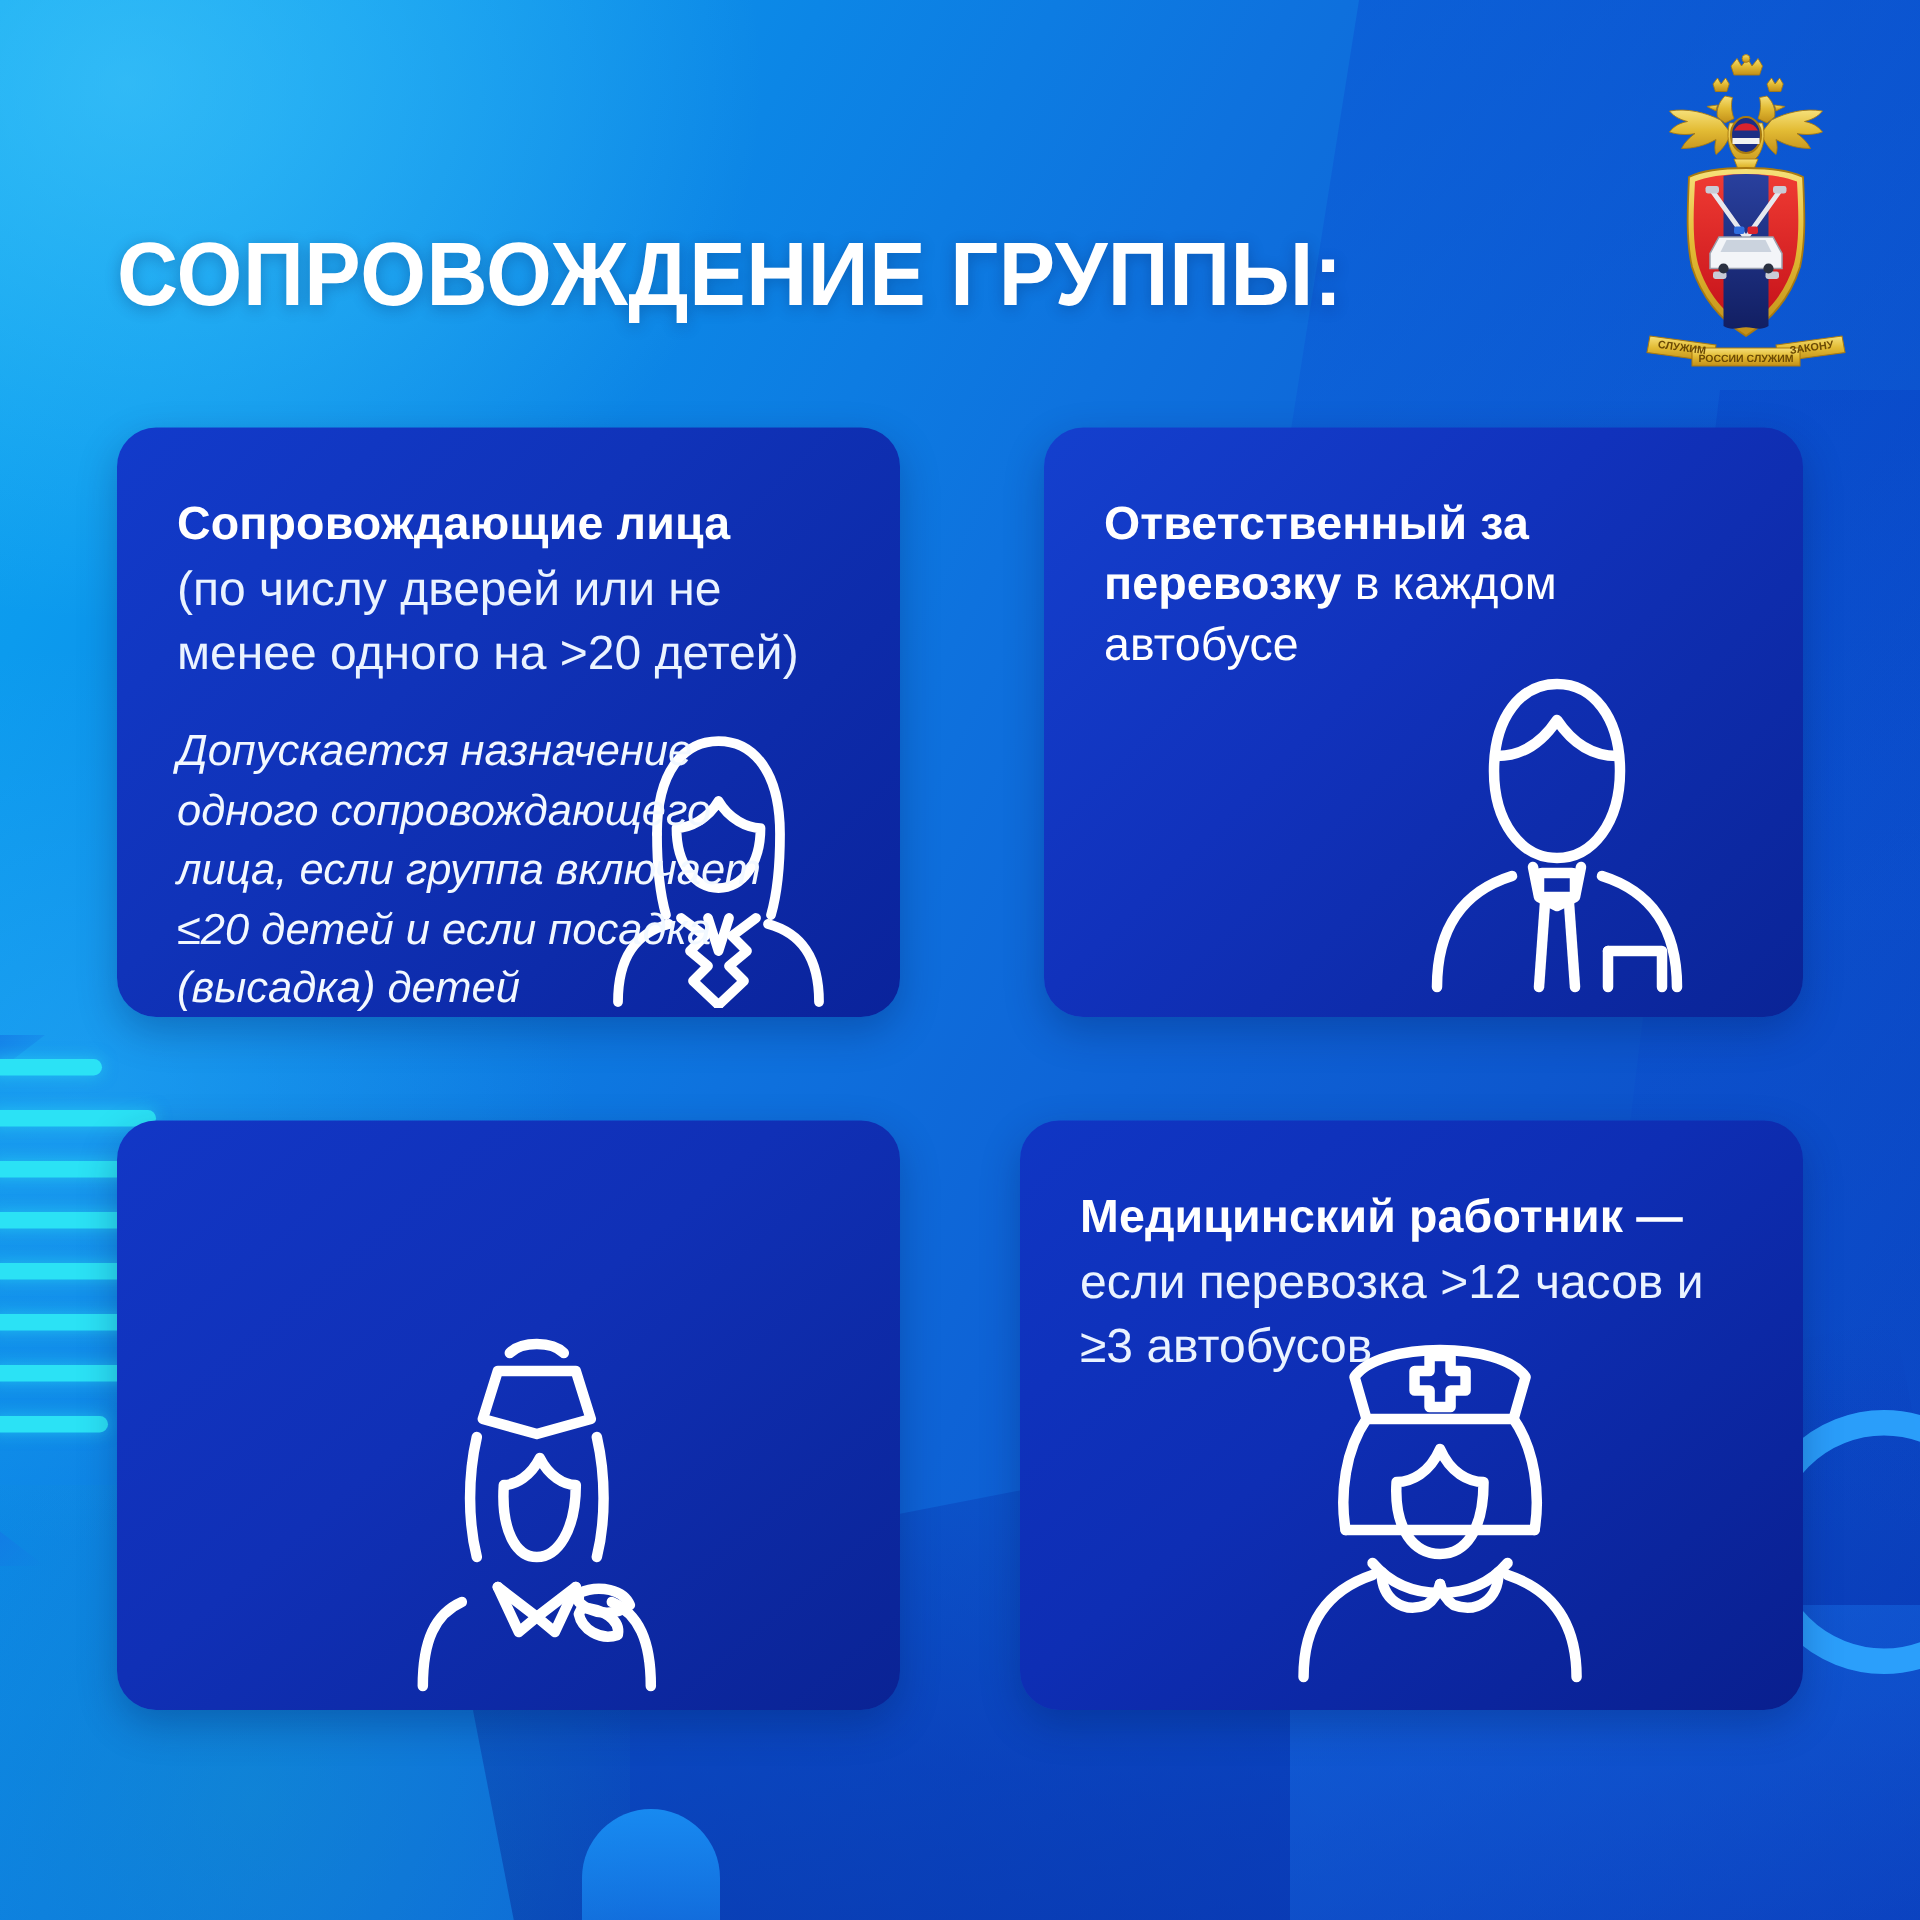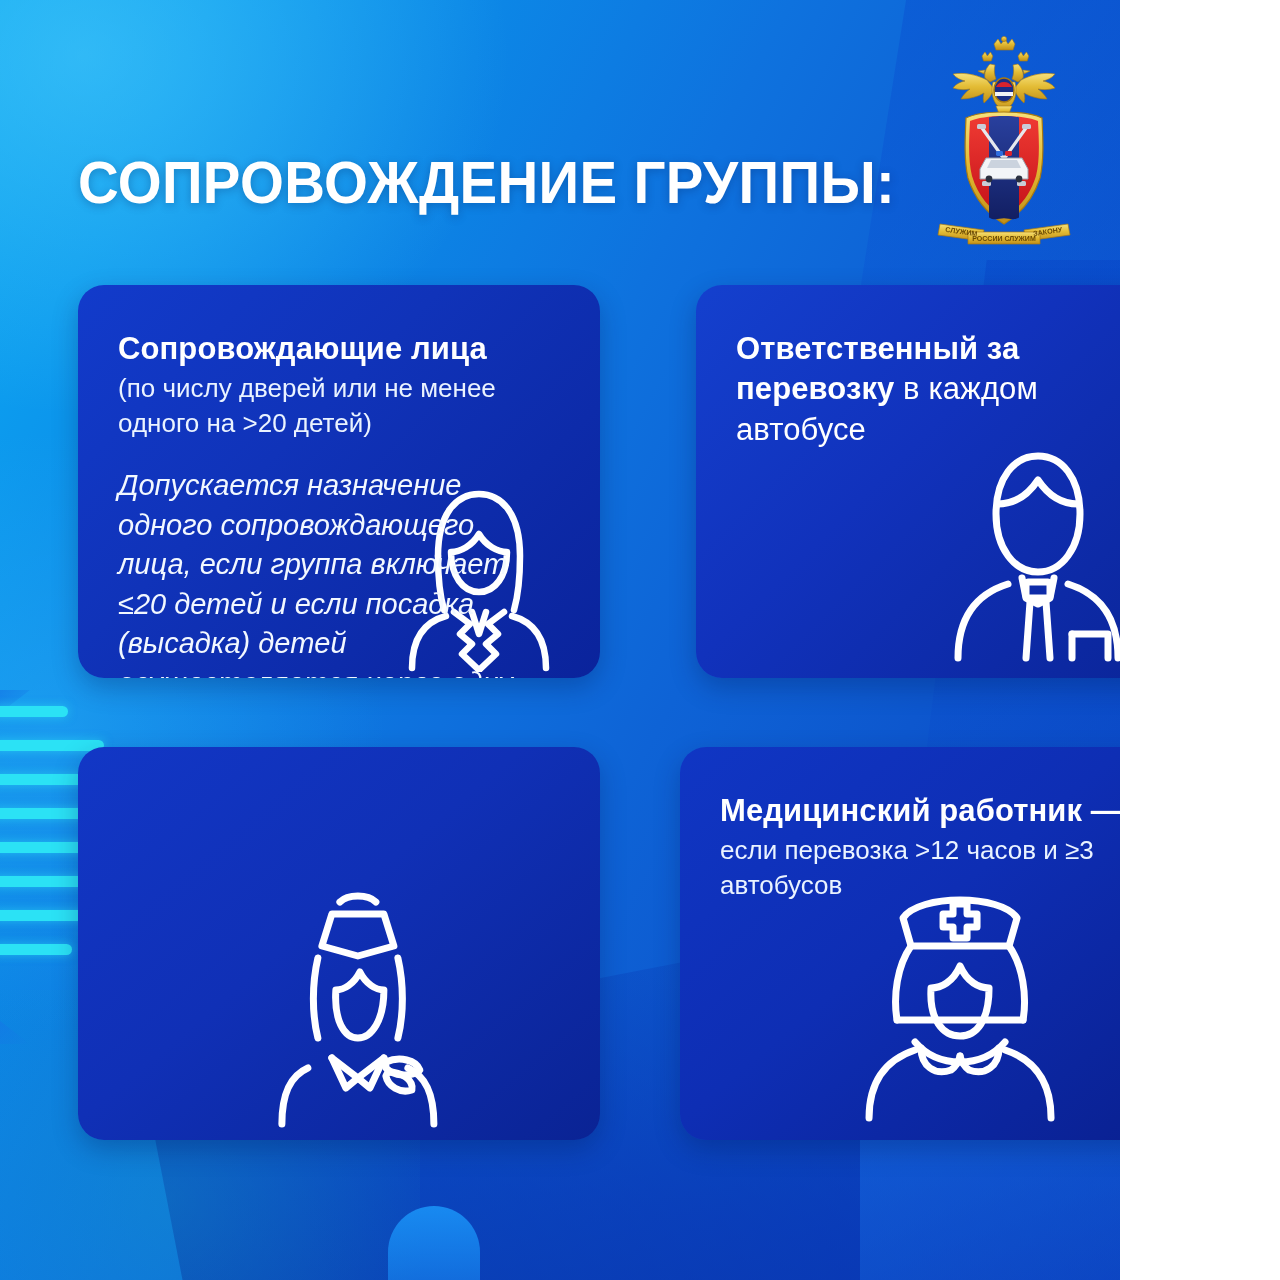--- a/index.html
+++ b/index.html
@@ -5,21 +5,21 @@
   * { margin:0; padding:0; box-sizing:border-box; }
 
   html, body {
     width:1280px; height:1280px;
     font-family:"Liberation Sans", sans-serif;
     overflow:hidden;
   }
 
   #poster {
     position:relative;
-    width:1120px; height:1280px;
+    width:1280px; height:1280px;
     background:
       linear-gradient(118deg,
         #0FA6F0 0%,
         #0C9BEE 12%,
         #0C86E6 28%,
         #0E72DE 44%,
         #0E63D6 58%,
         #0D57CE 72%,
         #0C4BC6 86%,
         #0A3FBC 100%);
@@ -150,21 +150,21 @@
     font-size:31px;
     line-height:1.30;
     font-weight:400;
     letter-spacing:.1px;
   }
   .headline b { font-weight:700; }
 
   .sub {
     margin-top:2px;
     color:#EAF3FF;
-    font-size:26px;
+    font-size:32px;
     line-height:1.33;
     font-weight:400;
   }
 
   .note {
     margin-top:26px;
     color:#F2F8FF;
     font-size:29px;
     line-height:1.36;
     font-style:italic;

